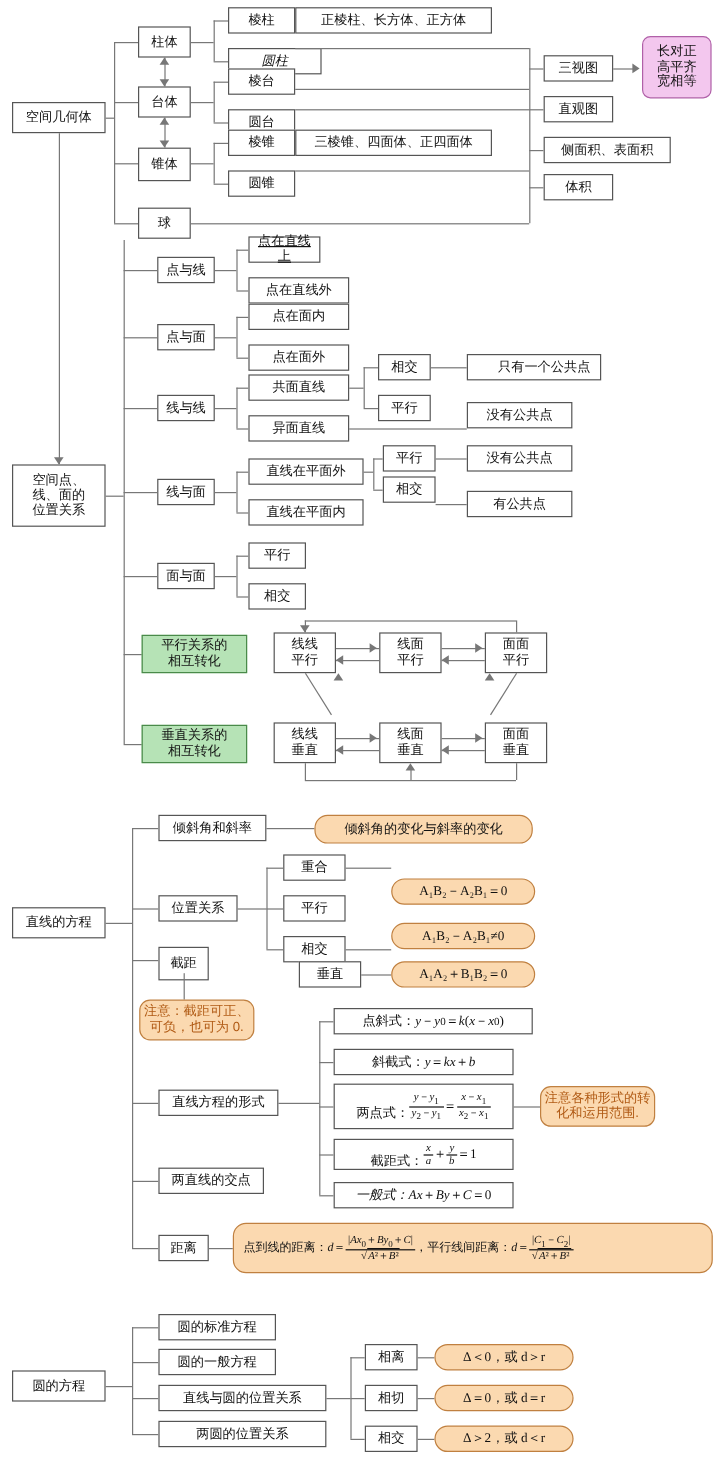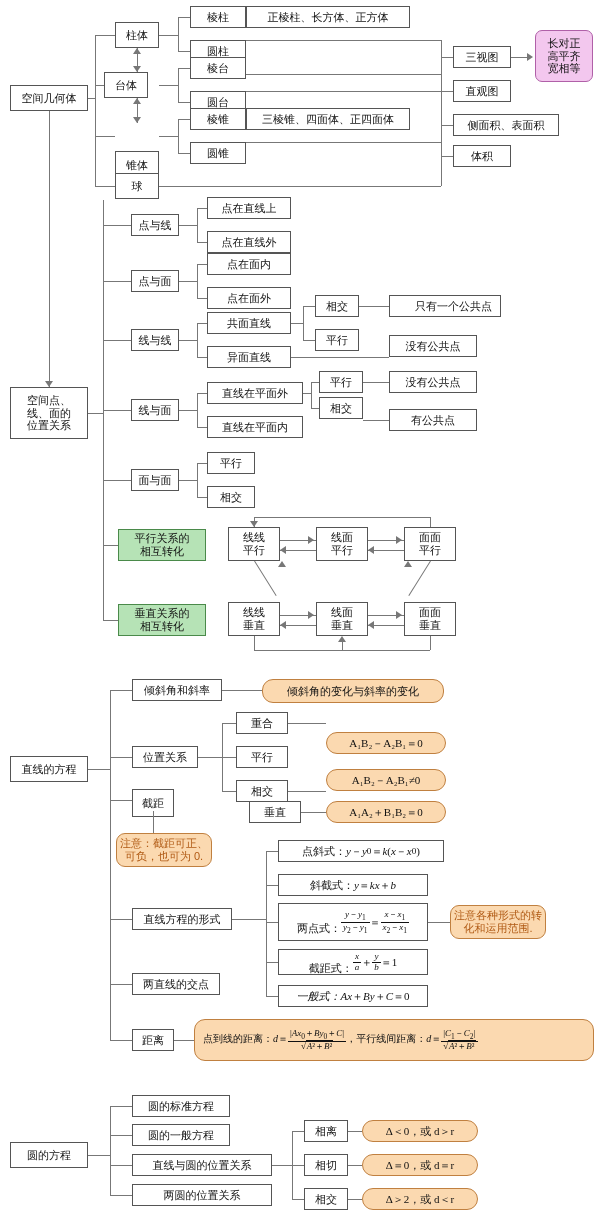--- a/index.html
+++ b/index.html
@@ -46,22 +46,22 @@
 
 <div class="line vline" style="left:95px; top:35px; height:151px;"></div>
 <div class="line hline" style="left:88px; top:98px; width:7px;"></div>
 
 <div class="line hline" style="left:95px; top:35px; width:20px;"></div>
 <div class="line hline" style="left:95px; top:85px; width:20px;"></div>
 <div class="line hline" style="left:95px; top:136px; width:20px;"></div>
 <div class="line hline" style="left:95px; top:186px; width:20px;"></div>
 
 <div class="node" style="left:115px; top:22px; width:44px; height:26px;"><span>柱体</span></div>
-<div class="node" style="left:104px; top:72px; width:44px; height:26px;text-align:right;"><span>台体</span></div>
-<div class="node" style="left:115px; top:123px; width:44px; height:28px;margin-top:28px;"><span>锥体</span></div>
+<div class="node" style="left:115px; top:72px; width:44px; height:26px;text-align:right;"><span>台体</span></div>
+<div class="node" style="left:115px; top:123px; width:44px; height:28px;"><span>锥体</span></div>
 <div class="node" style="left:115px; top:173px; width:44px; height:26px;"><span>球</span></div>
 
 <div class="line vline" style="left:137px; top:48px; height:24px;"></div>
 <div class="arrow-d" style="left:133px; top:66px;"></div>
 <div class="arrow-u" style="left:133px; top:48px;"></div>
 <div class="line vline" style="left:137px; top:98px; height:25px;"></div>
 <div class="arrow-d" style="left:133px; top:117px;"></div>
 <div class="arrow-u" style="left:133px; top:98px;"></div>
 
 <div class="line vline" style="left:178px; top:17px; height:34px;"></div>
@@ -73,21 +73,21 @@
 <div class="line hline" style="left:159px; top:85px; width:19px;"></div>
 <div class="line hline" style="left:178px; top:68px; width:12px;"></div>
 <div class="line hline" style="left:178px; top:102px; width:12px;"></div>
 
 <div class="line vline" style="left:178px; top:119px; height:34px;"></div>
 <div class="line hline" style="left:159px; top:136px; width:19px;"></div>
 <div class="line hline" style="left:178px; top:119px; width:12px;"></div>
 <div class="line hline" style="left:178px; top:153px; width:12px;"></div>
 
 <div class="node" style="left:190px; top:6px; width:56px; height:22px;"><span>棱柱</span></div>
-<div class="node" style="left:190px; top:40px; width:56px; height:22px;"><span>圆柱</span></div>
+<div class="node" style="left:190px; top:40px; width:78px; height:22px;font-style:italic;"><span>圆柱</span></div>
 <div class="node" style="left:190px; top:57px; width:56px; height:22px;"><span>棱台</span></div>
 <div class="node" style="left:190px; top:91px; width:56px; height:22px;"><span>圆台</span></div>
 <div class="node" style="left:190px; top:108px; width:56px; height:22px;"><span>棱锥</span></div>
 <div class="node" style="left:190px; top:142px; width:56px; height:22px;"><span>圆锥</span></div>
 
 <div class="node" style="left:246px; top:6px; width:164px; height:22px;"><span>正棱柱、长方体、正方体</span></div>
 <div class="node" style="left:246px; top:108px; width:164px; height:22px;"><span>三棱锥、四面体、正四面体</span></div>
 
 <div class="line hline" style="left:246px; top:40px; width:195px;"></div>
 <div class="line hline" style="left:246px; top:74px; width:195px;"></div>
@@ -133,21 +133,21 @@
 <div class="node" style="left:131px; top:214px; width:48px; height:22px;"><span>点与线</span></div>
 <div class="node" style="left:131px; top:270px; width:48px; height:22px;"><span>点与面</span></div>
 <div class="node" style="left:131px; top:329px; width:48px; height:22px;"><span>线与线</span></div>
 <div class="node" style="left:131px; top:399px; width:48px; height:22px;"><span>线与面</span></div>
 <div class="node" style="left:131px; top:469px; width:48px; height:22px;"><span>面与面</span></div>
 
 <div class="line vline" style="left:197px; top:208px; height:34px;"></div>
 <div class="line hline" style="left:179px; top:225px; width:18px;"></div>
 <div class="line hline" style="left:197px; top:208px; width:10px;"></div>
 <div class="line hline" style="left:197px; top:242px; width:10px;"></div>
-<div class="node" style="left:207px; top:197px; width:84px; height:22px;"><span>点在直线上</span></div>
+<div class="node" style="left:207px; top:197px; width:60px; height:22px;text-decoration:underline;"><span>点在直线上</span></div>
 <div class="node" style="left:207px; top:231px; width:84px; height:22px;"><span>点在直线外</span></div>
 
 <div class="line vline" style="left:197px; top:264px; height:34px;"></div>
 <div class="line hline" style="left:179px; top:281px; width:18px;"></div>
 <div class="line hline" style="left:197px; top:264px; width:10px;"></div>
 <div class="line hline" style="left:197px; top:298px; width:10px;"></div>
 <div class="node" style="left:207px; top:253px; width:84px; height:22px;"><span>点在面内</span></div>
 <div class="node" style="left:207px; top:287px; width:84px; height:22px;"><span>点在面外</span></div>
 
 <div class="line vline" style="left:197px; top:323px; height:34px;"></div>

